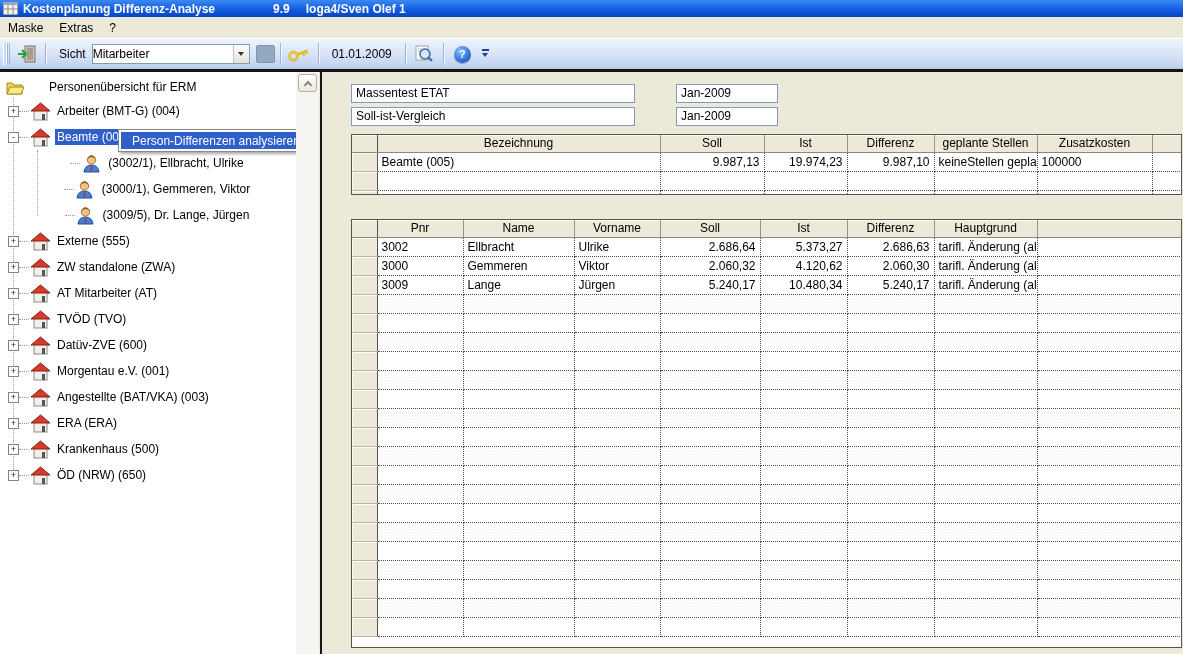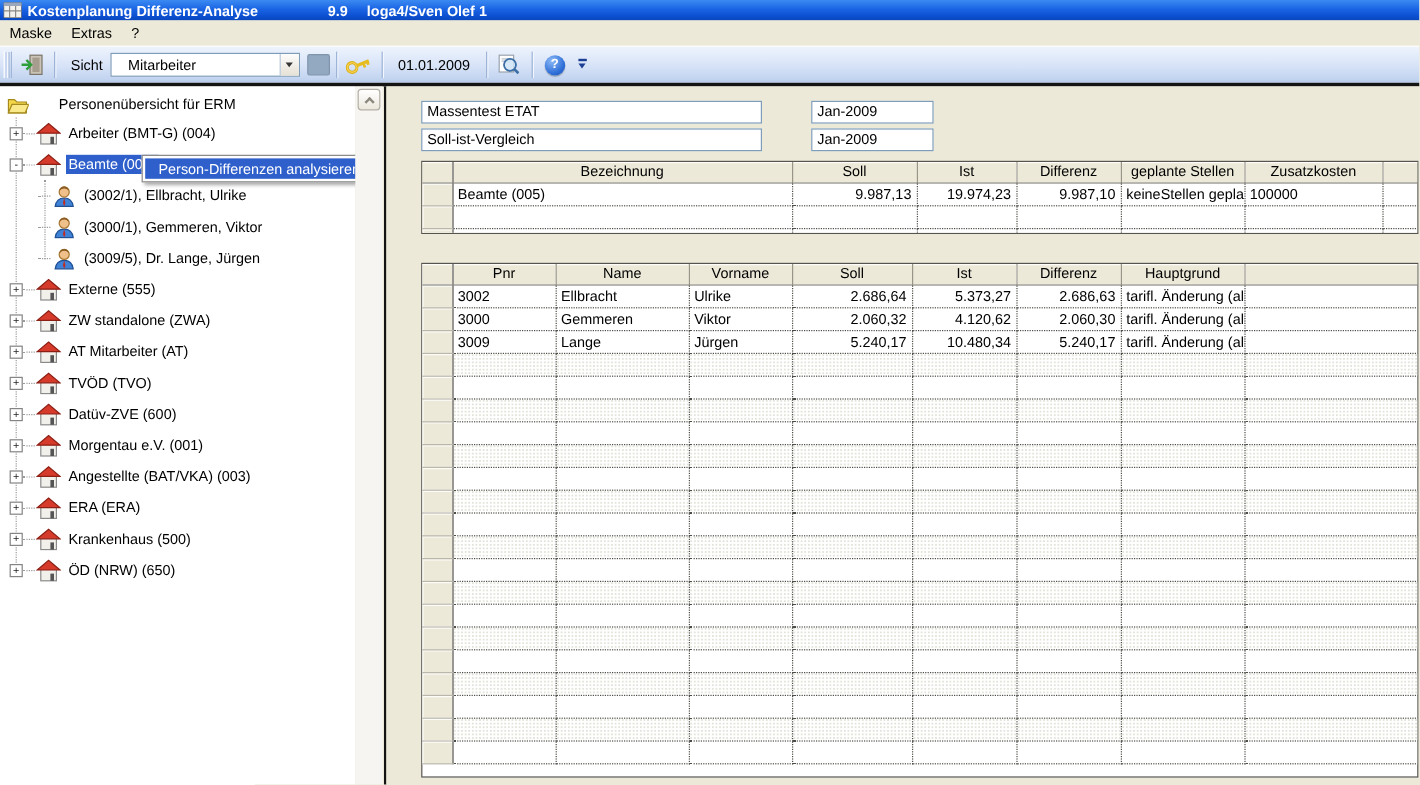--- a/index.html
+++ b/index.html
@@ -24,21 +24,21 @@
   .toolbar { position:absolute; left:0; top:38px; width:1183px; height:31px;
     background:linear-gradient(180deg,#eef4fd 0%,#d6e2f7 55%,#c2d4f0 90%,#b6c9e8 100%);
     border-top:1px solid #fff; display:flex; align-items:center; padding-left:2px; }
   .grip { width:7px; height:22px; margin:0 3px 0 1px;
     border-left:1px solid #fff; border-right:1px solid #9fb6d9;
     box-shadow:inset 2px 0 0 #c9d8f0, inset 3px 0 0 #fff, inset 4px 0 0 #9fb6d9; }
   .tb-btn { width:27px; height:25px; display:flex; align-items:center; justify-content:center; border-radius:2px; }
   .tb-sep { width:1px; height:22px; background:#9db4d6; box-shadow:1px 0 0 #f4f8fe; margin:0 5px; }
   .tb-label { margin:0 6px 0 8px; }
   .combo { width:158px; height:20px; background:#fff; border:1px solid #7f9db9; display:flex; align-items:center; }
-  .combo .combo-text { flex:1; padding-left:14px; white-space:nowrap; overflow:hidden; }
+  .combo .combo-text { flex:1; padding-left:0; white-space:nowrap; overflow:hidden; }
   .combo .combo-arrow-btn { width:16px; height:18px; background:linear-gradient(180deg,#fdfdfd,#e6e1d5);
      border-left:1px solid #b5c6da; display:flex; align-items:center; justify-content:center; }
   .tri-down { width:0; height:0; border-left:3px solid transparent; border-right:3px solid transparent; border-top:4px solid #333; }
   .sq-disabled { width:19px; height:18px; background:#93a9c1; border:1px solid #7f95ac; border-radius:2px; margin-left:6px; }
   .tb-date { padding:0 8px; }
   .help-ball { width:17px; height:17px; border-radius:50%;
      background:radial-gradient(circle at 35% 28%, #8cbaf6, #2f6fd8 62%, #1c52b4);
      color:#fff; font-weight:bold; font-size:11px; line-height:17px; text-align:center;
      box-shadow:0 1px 1px rgba(0,0,0,.3); }
   .overflow-chevron { width:12px; height:10px; margin-left:4px; position:relative; }
@@ -51,21 +51,21 @@
   
   .content { position:absolute; left:0; top:72px; width:1183px; height:582px; }
 
   
   .tree-panel { position:absolute; left:0; top:0; width:296px; height:582px; background:#fff; overflow:hidden; }
   .tree-guide-v { position:absolute; border-left:1px dotted #9a9a9a; }
   .tree-rows { position:relative; padding-top:4px; }
   .tree-row { height:26px; display:flex; align-items:center; position:relative; }
   .tree-row.root { height:22px; padding-left:4px;gap:17px; }
   .tree-row.l1 { padding-left:8px; }
-  .tree-row.l2 { padding-left:32px; }
+  .tree-row.l2 { padding-left:20px;justify-content:center; }
   .expander { width:11px; height:11px; background:#fff; border:1px solid #848484;
      font-size:9px; line-height:9px; text-align:center; color:#222; flex:0 0 auto; }
   .hconn { width:10px; border-top:1px dotted #9a9a9a; height:0; flex:0 0 auto; }
   .tree-icon { width:22px; height:20px; margin-right:4px; flex:0 0 auto; display:flex; align-items:center; justify-content:center; }
   .tree-label { white-space:nowrap; padding:1px 2px; }
   .tree-label.selected { background:#2e5fcb; color:#fff; }
 
   
   .popup-menu { position:absolute; left:118px; top:57px; width:196px; height:23px;
      background:#fff; border:1px solid #8a8a8a; padding:2px;

